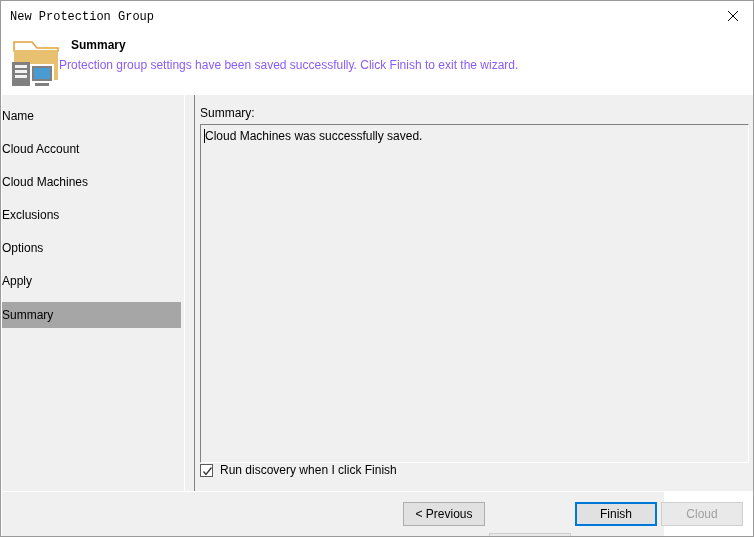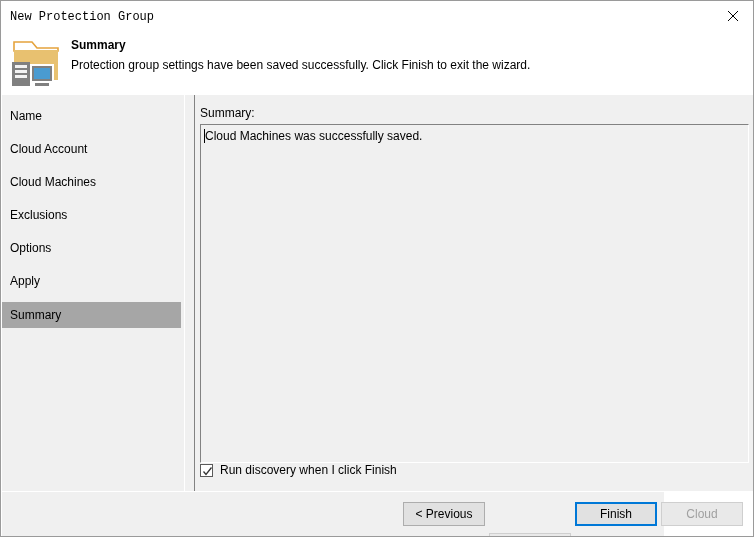--- a/index.html
+++ b/index.html
@@ -68,23 +68,23 @@
     position: absolute;
     left: 70px; top: 5px;
     font-size: 12px;
     font-weight: bold;
     color: #000000;
     line-height: 15px;
     white-space: nowrap;
   }
   .header-desc {
     position: absolute;
-    left: 70px; top: 25px;
-    font-size: 12px;
-    color: #000000;
+    left: 58px; top: 25px;
+    font-size: 12px;
+    color: #8b5cf6;
     line-height: 15px;
     white-space: nowrap;
   }
 
   
   .body-area {
     position: absolute;
     left: 1px; top: 94px;
     width: 751px; height: 396px;
     background: #f0f0f0;
@@ -108,21 +108,21 @@
     background: #828282;
   }
   .sidebar-item {
     position: absolute;
     left: 0;
     width: 179px;
     height: 26px;
     line-height: 26px;
     font-size: 12px;
     color: #000000;
-    padding-left: 8px;
+    padding-left: 0;
     box-sizing: border-box;
     white-space: nowrap;
   }
   .sidebar-item.active {
     background: #a6a6a6;
   }
 
   
   .content {
     position: absolute;

